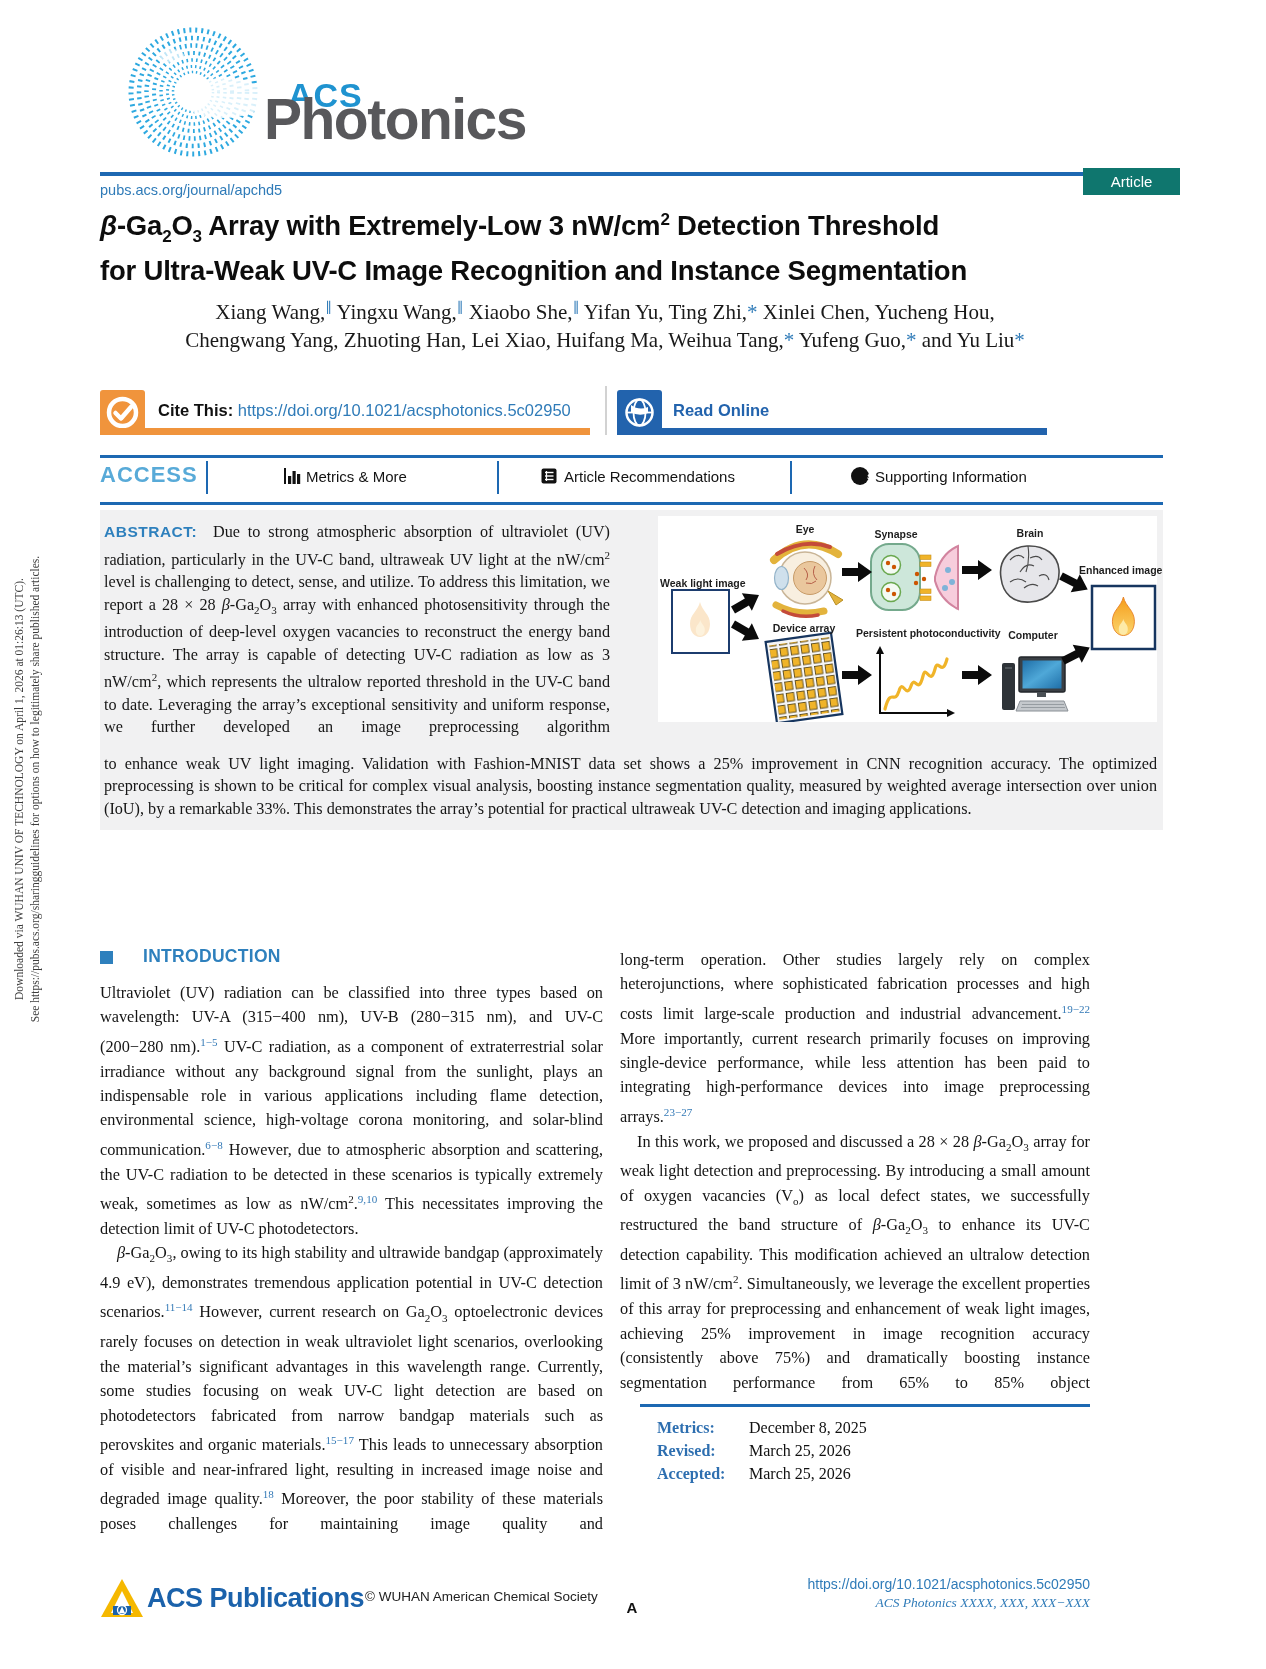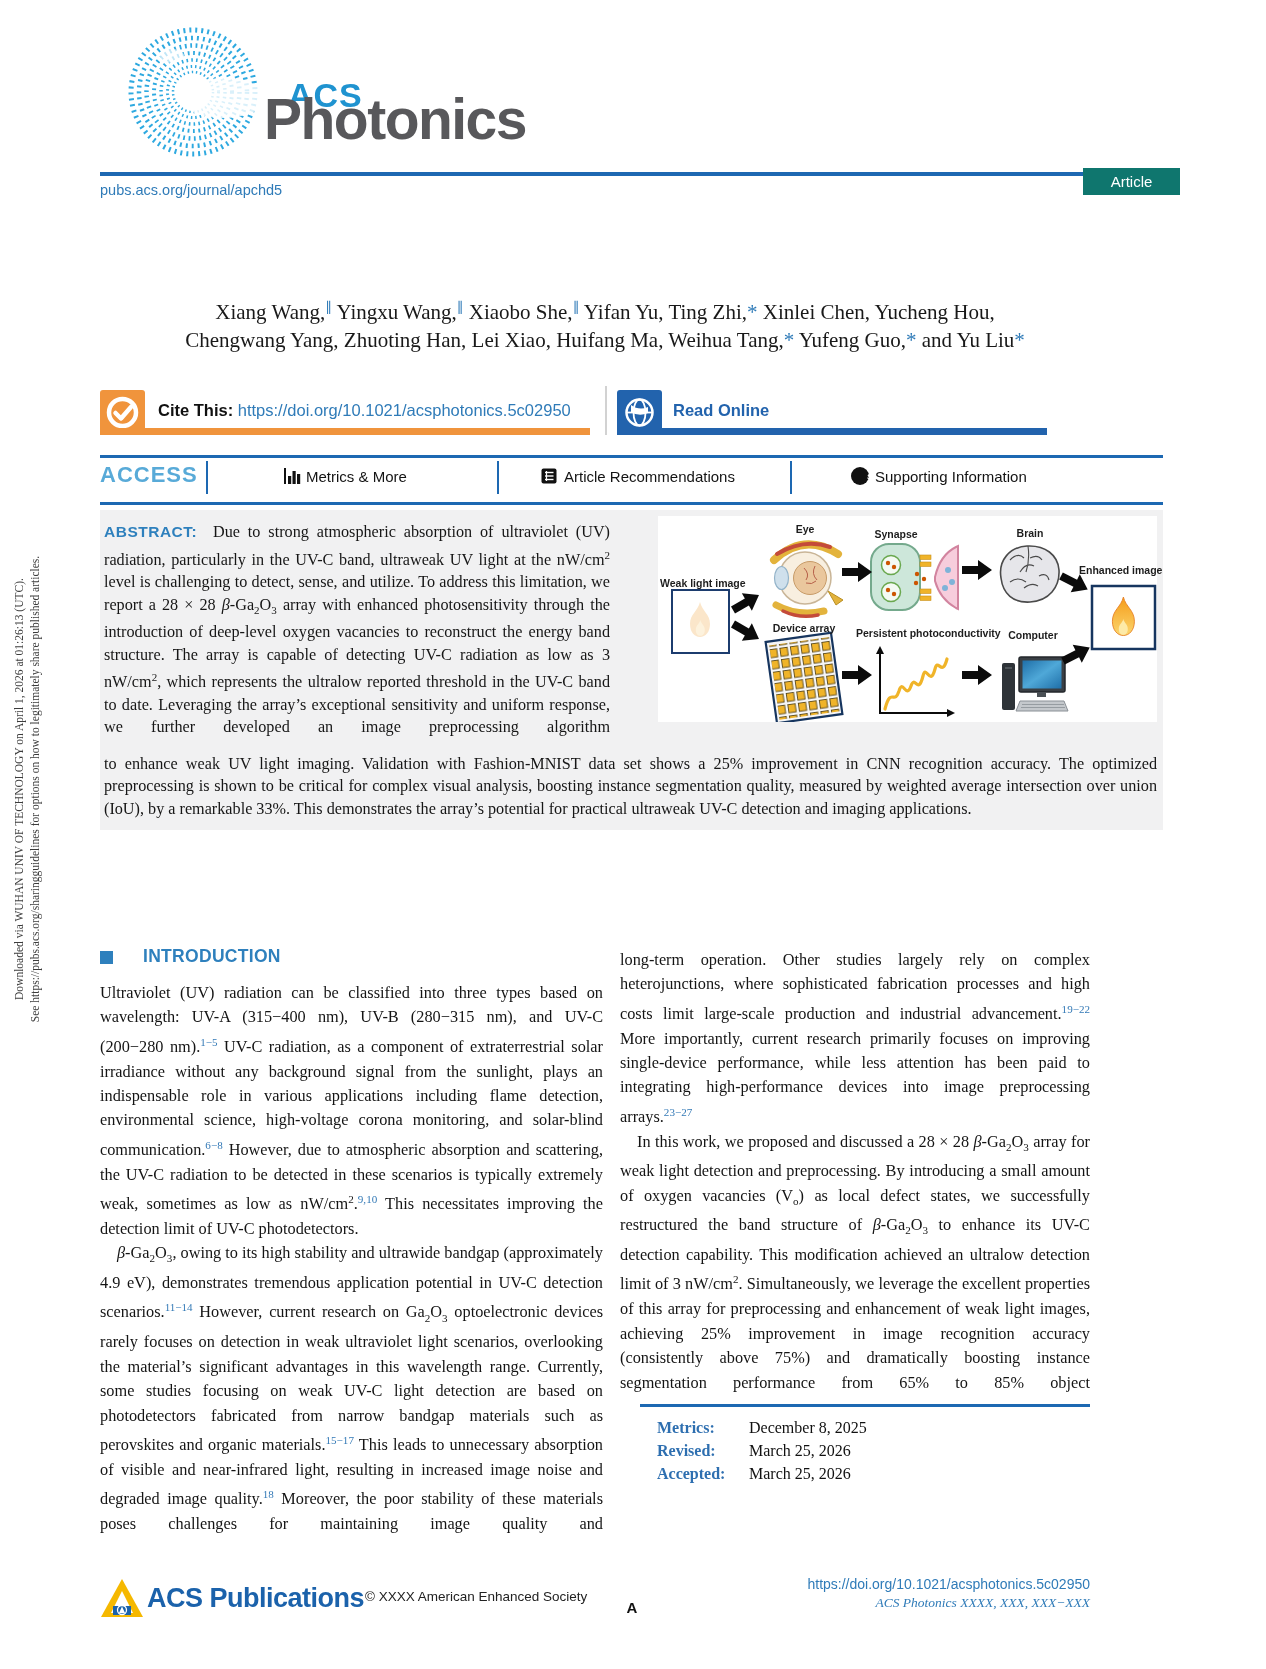--- a/index.html
+++ b/index.html
@@ -118,20 +118,24 @@
       <ellipse cx="72" cy="32" rx="12" ry="7" fill="#ffffff" opacity="0.7"></ellipse>
     </svg>
     <div class="logo-acs">ACS</div>
     <div class="logo-journal">Photonics</div>
   </div>
 
   <div class="head-rule"></div>
   <div class="journal-url">pubs.acs.org/journal/apchd5</div>
   <div class="article-badge">Article</div>
 
+  <div class="title">
+    <div><i>β</i>-Ga<sub>2</sub>O<sub>3</sub> Array with Extremely-Low 3 nW/cm<sup>2</sup> Detection Threshold</div>
+    <div>for Ultra-Weak UV-C Image Recognition and Instance Segmentation</div>
+  </div>
   <div class="authors">
     <div>Xiang Wang,<sup class="blue">∥</sup> Yingxu Wang,<sup class="blue">∥</sup> Xiaobo She,<sup class="blue">∥</sup> Yifan Yu, Ting Zhi,<span class="blue">*</span> Xinlei Chen, Yucheng Hou,</div>
     <div>Chengwang Yang, Zhuoting Han, Lei Xiao, Huifang Ma, Weihua Tang,<span class="blue">*</span> Yufeng Guo,<span class="blue">*</span> and Yu Liu<span class="blue">*</span></div>
   </div>
 
   <div class="cite-icon">
     <svg width="45" height="45" viewBox="0 0 45 45">
       <circle cx="22.5" cy="22.5" r="13.5" fill="none" stroke="#ffffff" stroke-width="4.5"></circle>
       <path d="M15.5,23 l5.5,5.5 l10,-11.5" fill="none" stroke="#ffffff" stroke-width="4.5" stroke-linecap="round" stroke-linejoin="round"></path>
     </svg>
@@ -319,18 +323,18 @@
   </div>
 
   <svg class="foot-logo-ic" width="44" height="40" viewBox="0 0 44 40">
     <polygon points="22,1 43,39 1,39" fill="#f5b800"></polygon>
     <polygon points="22,13 33,35 11,35" fill="#ffffff"></polygon>
     <rect x="13" y="28" width="18" height="9" fill="#1b62ab"></rect>
     <circle cx="22" cy="32" r="4.5" fill="none" stroke="#ffffff" stroke-width="1.3"></circle>
     <polygon points="22,28.5 25,35 19,35" fill="#ffffff"></polygon>
   </svg>
   <div class="foot-logo-tx">ACS Publications</div>
-  <div class="foot-copy">© XXXX American Enhanced Society</div>
+  <div class="foot-copy">© WUHAN American Chemical Society</div>
   <div class="foot-page">A</div>
   <div class="foot-doi">https://doi.org/10.1021/acsphotonics.5c02950</div>
   <div class="foot-cit">ACS Photonics XXXX, XXX, XXX−XXX</div>
 
 </div>
 
 </body></html>

